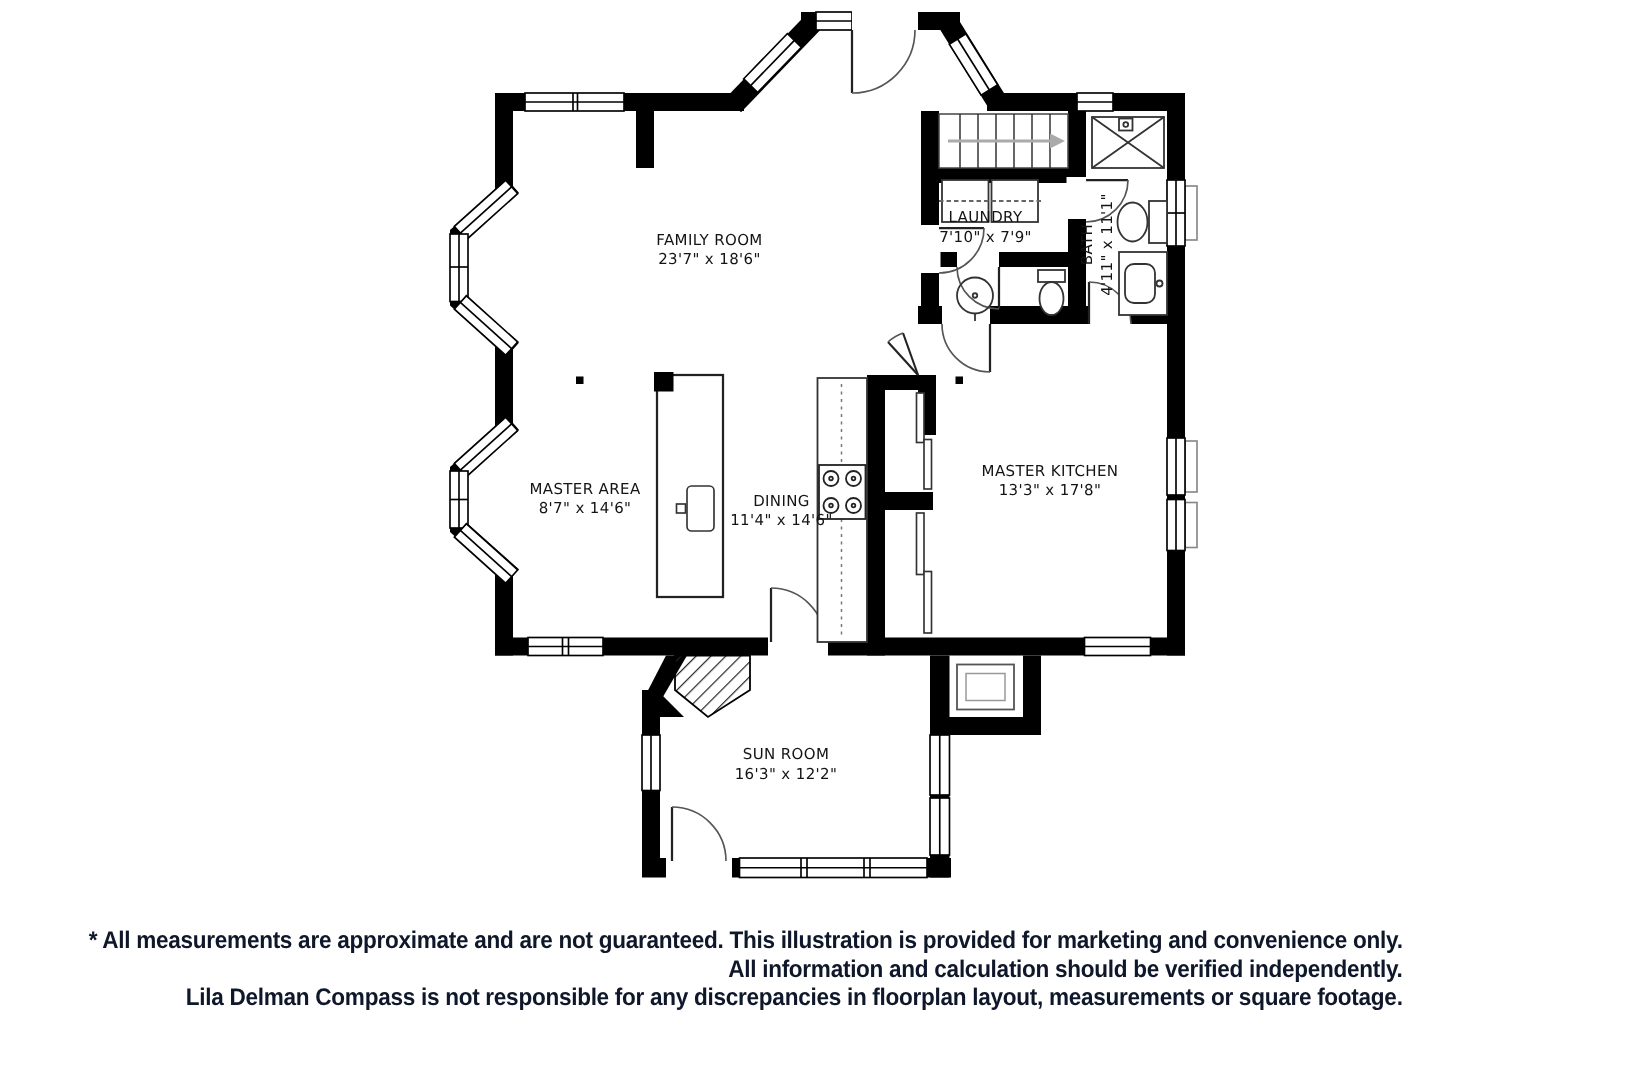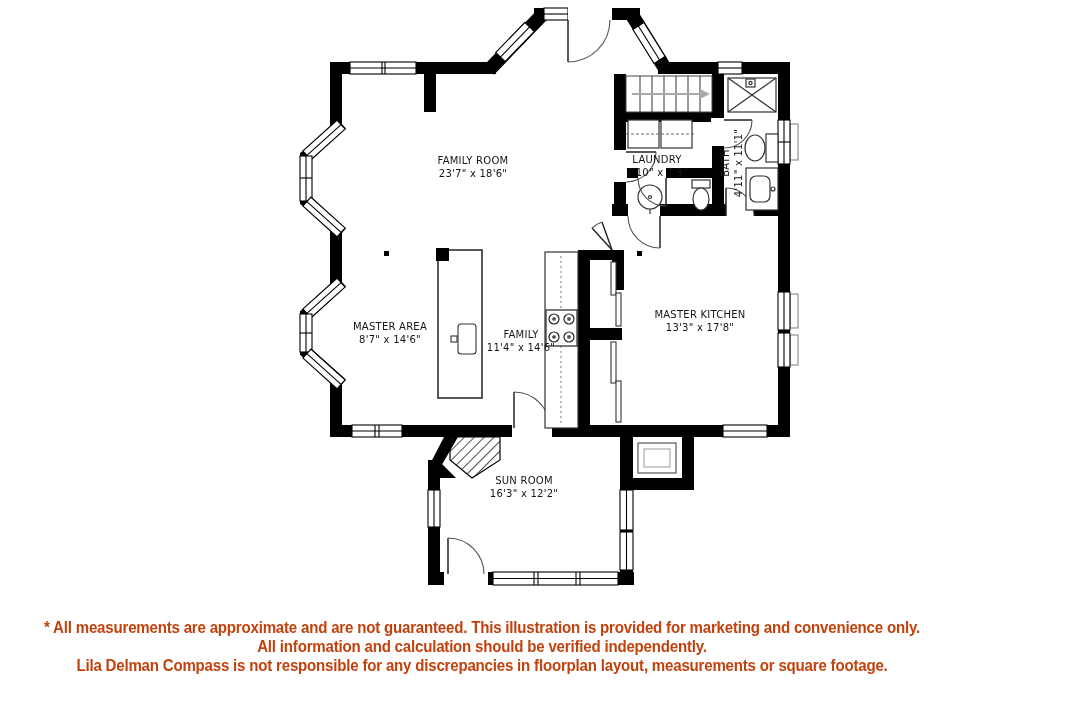--- a/index.html
+++ b/index.html
@@ -3,21 +3,21 @@
 <meta charset="utf-8">
 <style>
   html,body{margin:0;padding:0;background:#fff;}
   .stage{position:relative;width:964px;height:724px;background:#ffffff;overflow:hidden;
          font-family:"DejaVu Sans",sans-serif;}
   .plan-svg{position:absolute;left:0;top:0;}
   .room-label{position:absolute;transform:translate(-50%,-50%);text-align:center;
               color:#141414;font-size:10px;line-height:1.3;letter-spacing:.25px;white-space:nowrap;}
   .room-label .room-name{font-weight:normal;}
   .room-label.rotated{transform:translate(-50%,-50%) rotate(-90deg);}
-  .footer{position:absolute;left:0;right:0;top:618px;text-align:center;color:#c2410c;}
+  .footer{position:absolute;left:0;right:0;top:618px;text-align:right;color:#0f172a;}
   .footer .line{font-family:"Liberation Sans",sans-serif;font-weight:700;font-size:16px;
                 letter-spacing:-0.2px;line-height:19px;transform:scaleX(0.94);transform-origin:50% 0;}
 </style>
 </head>
 <body>
 
 <div class="stage">
 
   <svg class="plan-svg" width="1086" height="724" viewBox="0 0 1086 724">
     <defs>
@@ -335,41 +335,41 @@
       <rect x="746" y="168" width="32" height="42"></rect>
       <rect x="750" y="176" width="20" height="26" rx="6"></rect>
       <circle cx="773" cy="189" r="2"></circle>
     </g>
   </svg>
 
   <div class="room-label" style="left:473px;top:167px">
     <div class="room-name">FAMILY ROOM</div>
     <div class="room-dims">23'7" x 18'6"</div>
   </div>
-  <div class="room-label" style="left:657px;top:166px">
+  <div class="room-label" style="left:657px;top:152px">
     <div class="room-name">LAUNDRY</div>
     <div class="room-dims">7'10" x 7'9"</div>
   </div>
   <div class="room-label rotated" style="left:732px;top:163px">
     <div class="room-name">BATH</div>
     <div class="room-dims">4'11" x 11'1"</div>
   </div>
   <div class="room-label" style="left:390px;top:333px">
     <div class="room-name">MASTER AREA</div>
     <div class="room-dims">8'7" x 14'6"</div>
   </div>
   <div class="room-label" style="left:521px;top:341px">
-    <div class="room-name">FAMILY</div>
+    <div class="room-name">DINING</div>
     <div class="room-dims">11'4" x 14'6"</div>
   </div>
   <div class="room-label" style="left:700px;top:321px">
     <div class="room-name">MASTER KITCHEN</div>
     <div class="room-dims">13'3" x 17'8"</div>
   </div>
-  <div class="room-label" style="left:524px;top:487px">
+  <div class="room-label" style="left:524px;top:510px">
     <div class="room-name">SUN ROOM</div>
     <div class="room-dims">16'3" x 12'2"</div>
   </div>
 
   <div class="footer">
     <div class="line">* All measurements are approximate and are not guaranteed. This illustration is provided for marketing and convenience only.</div>
     <div class="line">All information and calculation should be verified independently.</div>
     <div class="line">Lila Delman Compass  is not responsible for any discrepancies in floorplan layout, measurements or square footage.</div>
   </div>
 

